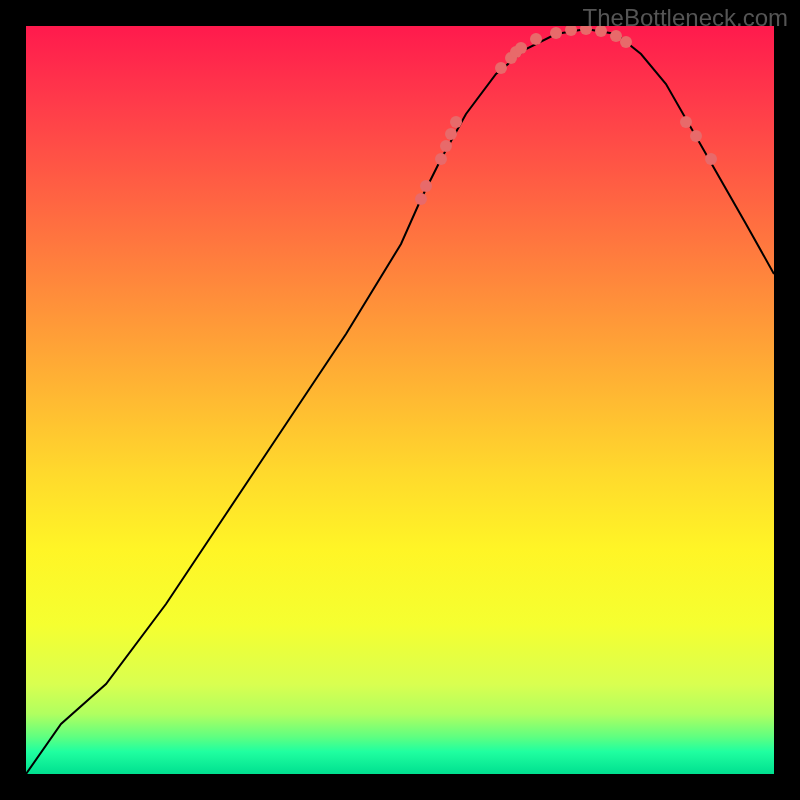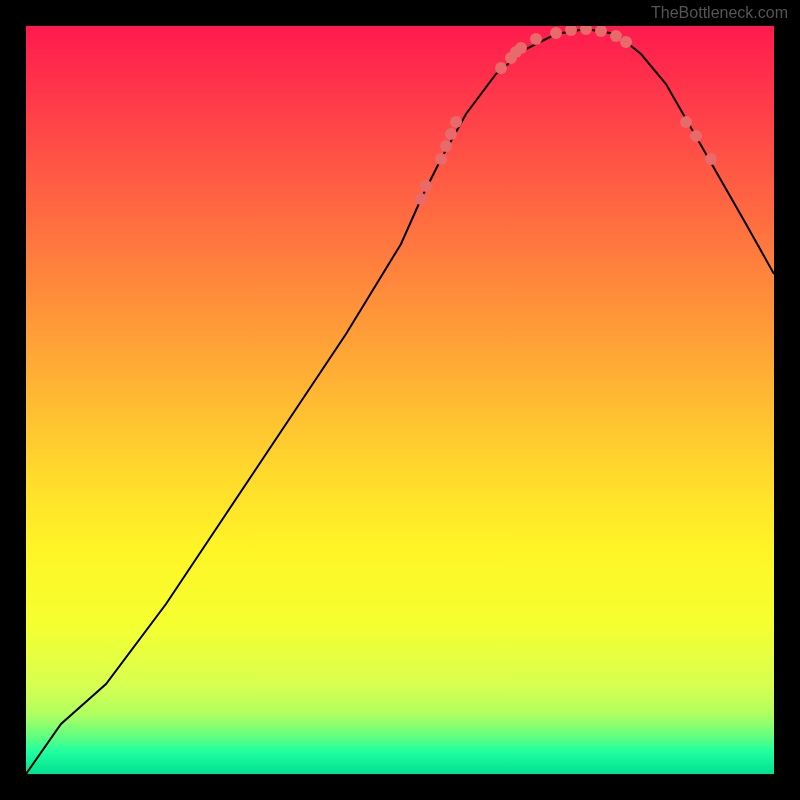--- a/index.html
+++ b/index.html
@@ -8,21 +8,21 @@
     height: 800px;
     background: #000;
     position: relative;
     font-family: Arial, sans-serif;
   }
   .watermark {
     position: absolute;
     top: 4px;
     right: 12px;
     color: #555;
-    font-size: 16px;
+    font-size: 24px;
     font-weight: normal;
     z-index: 10;
   }
   .plot-area {
     position: absolute;
     left: 26px;
     top: 26px;
     width: 748px;
     height: 748px;
     background: linear-gradient(to bottom,

